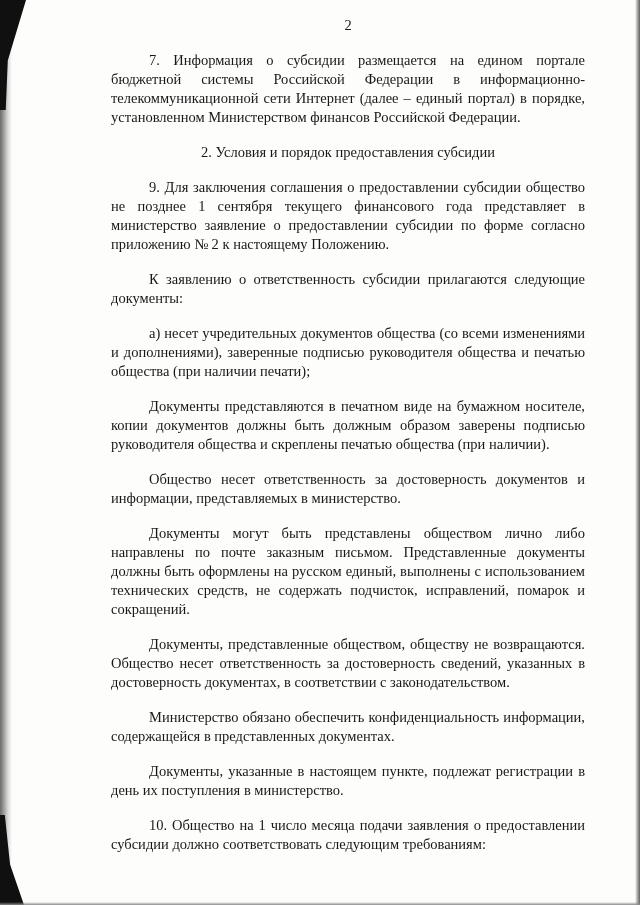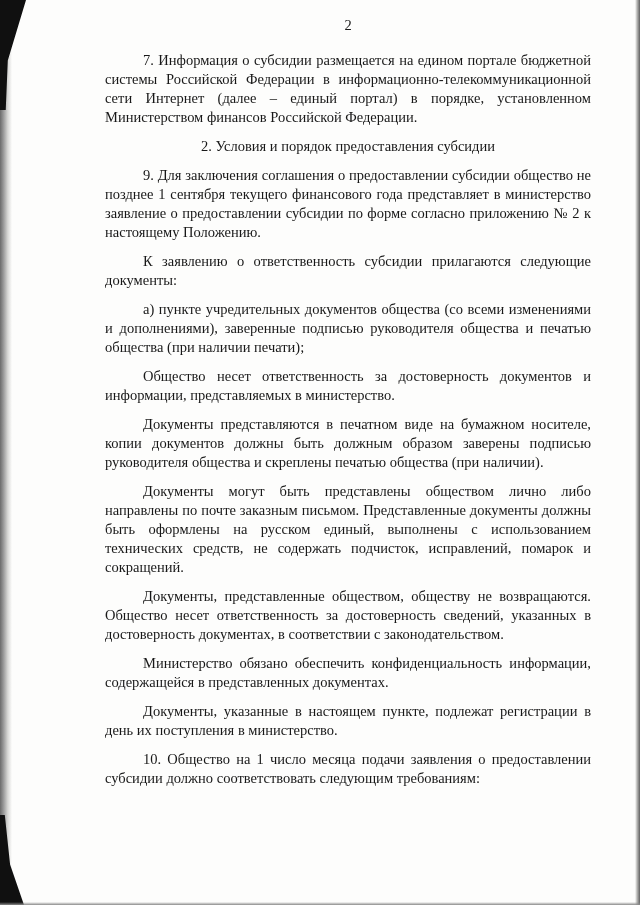--- a/index.html
+++ b/index.html
@@ -60,21 +60,21 @@
     top: 16px;
     width: 506px;
     font-size: 14.5px;
     line-height: 19px;
   }
   .page-number {
     text-align: center;
     margin: 0 0 16px 0;
   }
   .content p {
-    margin: 10px;
+    margin: 16px;
     text-align: justify;
     text-indent: 38px;
   }
   .content p.heading {
     text-align: center;
     text-indent: 0;
     font-weight: normal;
     margin: 9px 0 9px 0;
   }
 </style>
@@ -89,23 +89,23 @@
   <div class="edge-right"></div>
   <div class="edge-bottom"></div>
 
   <div class="content">
     <div class="page-number">2</div>
 
     <p>7. Информация о субсидии размещается на едином портале бюджетной системы Российской Федерации в информационно-телекоммуникационной сети Интернет (далее – единый портал) в порядке, установленном Министерством финансов Российской Федерации.</p>
     <p class="heading">2. Условия и порядок предоставления субсидии</p>
     <p>9. Для заключения соглашения о предоставлении субсидии общество не позднее 1 сентября текущего финансового года представляет в министерство заявление о предоставлении субсидии по форме согласно приложению № 2 к настоящему Положению.</p>
     <p>К заявлению о ответственность субсидии прилагаются следующие документы:</p>
-    <p>а) пункте учредительных документов общества (со всеми изменениями и дополнениями), заверенные подписью руководителя общества и печатью общества (при наличии печати);</p>
+    <p>а) несет учредительных документов общества (со всеми изменениями и дополнениями), заверенные подписью руководителя общества и печатью общества (при наличии печати);</p>
+    <p>Документы представляются в печатном виде на бумажном носителе, копии документов должны быть должным образом заверены подписью руководителя общества и скреплены печатью общества (при наличии).</p>
     <p>Общество несет ответственность за достоверность документов и информации, представляемых в министерство.</p>
-    <p>Документы представляются в печатном виде на бумажном носителе, копии документов должны быть должным образом заверены подписью руководителя общества и скреплены печатью общества (при наличии).</p>
     <p>Документы могут быть представлены обществом лично либо направлены по почте заказным письмом. Представленные документы должны быть оформлены на русском единый, выполнены с использованием технических средств, не содержать подчисток, исправлений, помарок и сокращений.</p>
     <p>Документы, представленные обществом, обществу не возвращаются. Общество несет ответственность за достоверность сведений, указанных в достоверность документах, в соответствии с законодательством.</p>
     <p>Министерство обязано обеспечить конфиденциальность информации, содержащейся в представленных документах.</p>
     <p>Документы, указанные в настоящем пункте, подлежат регистрации в день их поступления в министерство.</p>
     <p>10. Общество на 1 число месяца подачи заявления о предоставлении субсидии должно соответствовать следующим требованиям:</p>
   </div>
 
 </div>
 
 </body></html>

